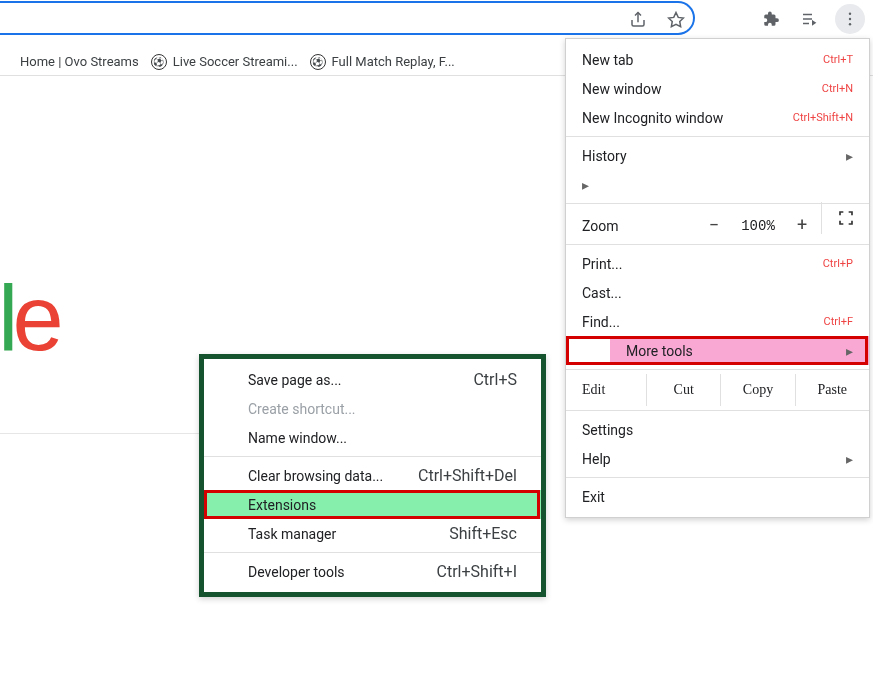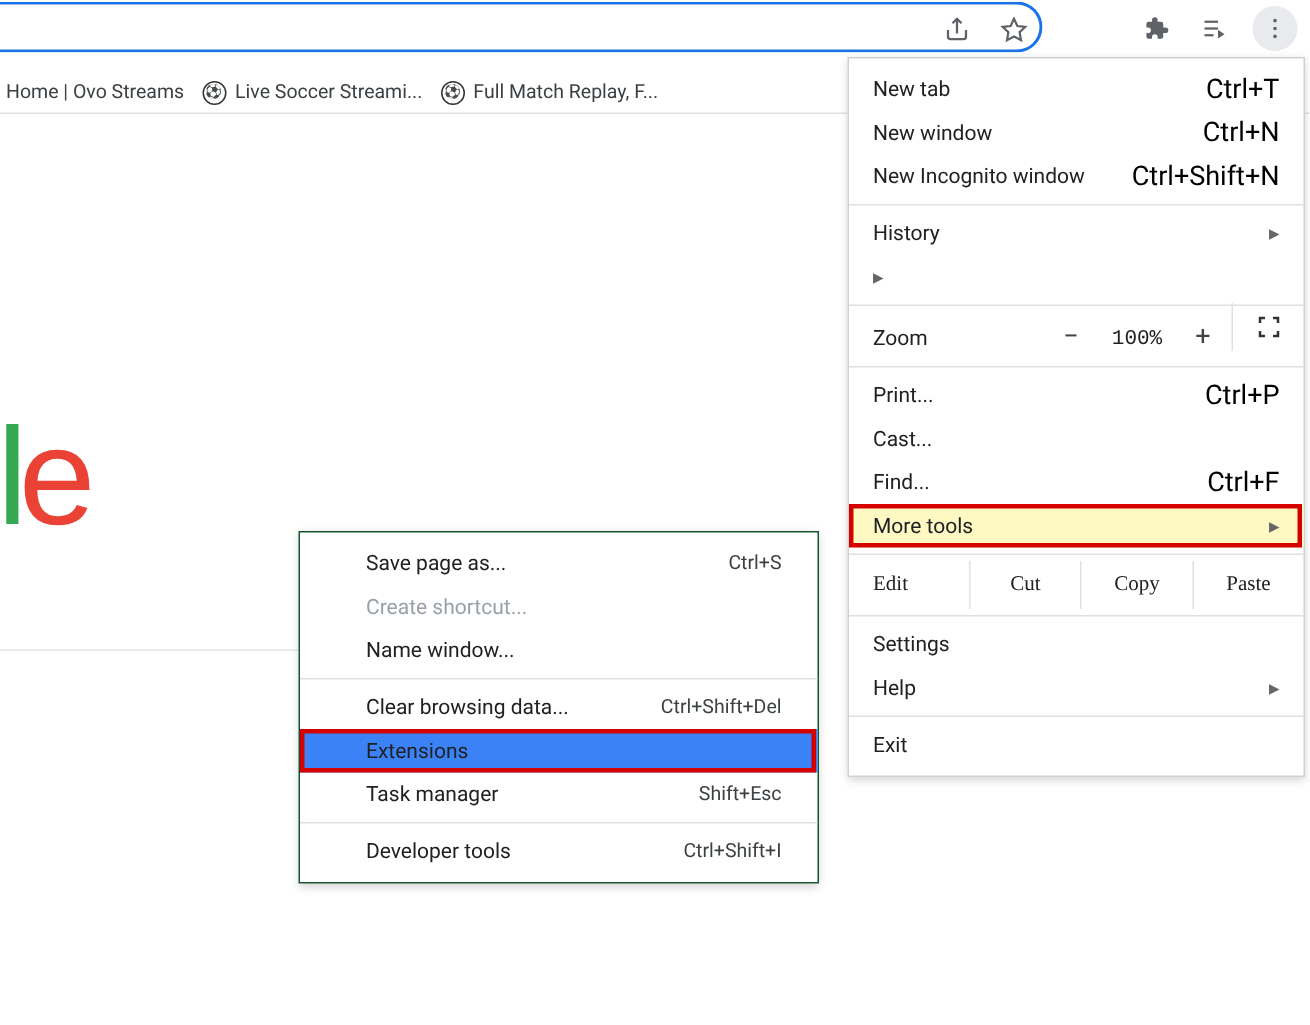--- a/index.html
+++ b/index.html
@@ -59,21 +59,21 @@
 
     
     .bookmarks {
       position: absolute;
       top: 48px;
       left: 0;
       right: 0;
       display: flex;
       align-items: center;
       gap: 12px;
-      padding-left: 4px;
+      padding-left: 20px;
       height: 28px;
       border-bottom: 1px solid #e0e0e0;
       font-size: 13px;
       color: #3c4043;
     }
     .bm-item { display: flex; align-items: center; gap: 6px; cursor: pointer; }
     .bm-icon {
       width: 16px;
       height: 16px;
       border-radius: 50%;
@@ -112,23 +112,23 @@
     .mrow {
       display: flex;
       align-items: center;
       justify-content: space-between;
       padding: 6px 16px;
       cursor: pointer;
       height: 29px;
       gap: 30px;
     }
     .mrow .label { flex: 1; }
-    .mrow .shortcut { color: #000000; font-size: 18px; }
+    .mrow .shortcut { color: #ef4444; font-size: 11px; }
     .mrow .chev { color: #666; }
-    .mrow.highlight { background: #fef9c3; }
+    .mrow.highlight { background: #f9a8d4; margin-left: 44px; }
     .msep { height: 1px; background: #e0e0e0; margin: 4px 0; }
 
     .moretools-hl {
       position: absolute;
       border: 3px solid #d40000;
       left: 0;
       right: 1px;
       height: 29px;
       pointer-events: none;
     }
@@ -179,37 +179,37 @@
       cursor: pointer;
     }
 
     
     .menu-sub {
       position: absolute;
       top: 354px;
       left: 199px;
       width: 347px;
       background: #fff;
-      border: 1px solid #14532d;
+      border: 5px solid #14532d;
       box-shadow: 0 2px 6px rgba(0,0,0,0.18);
       padding: 6px 0;
       z-index: 9;
     }
     .srow {
       display: flex;
       align-items: center;
       justify-content: space-between;
       padding: 6px 24px 6px 44px;
       height: 29px;
       cursor: pointer;
     }
     .srow.disabled { color: #9aa0a6; cursor: default; }
-    .srow.highlight { background: #3b82f6; }
+    .srow.highlight { background: #86efac; }
     .srow .label { flex: 1; }
-    .srow .shortcut { color: #3c4043; font-size: 13px; }
+    .srow .shortcut { color: #3c4043; font-size: 16px; }
 
     .ext-hl {
       position: absolute;
       border: 3px solid #d40000;
       left: 0;
       right: 1px;
       height: 29px;
       pointer-events: none;
     }
 

